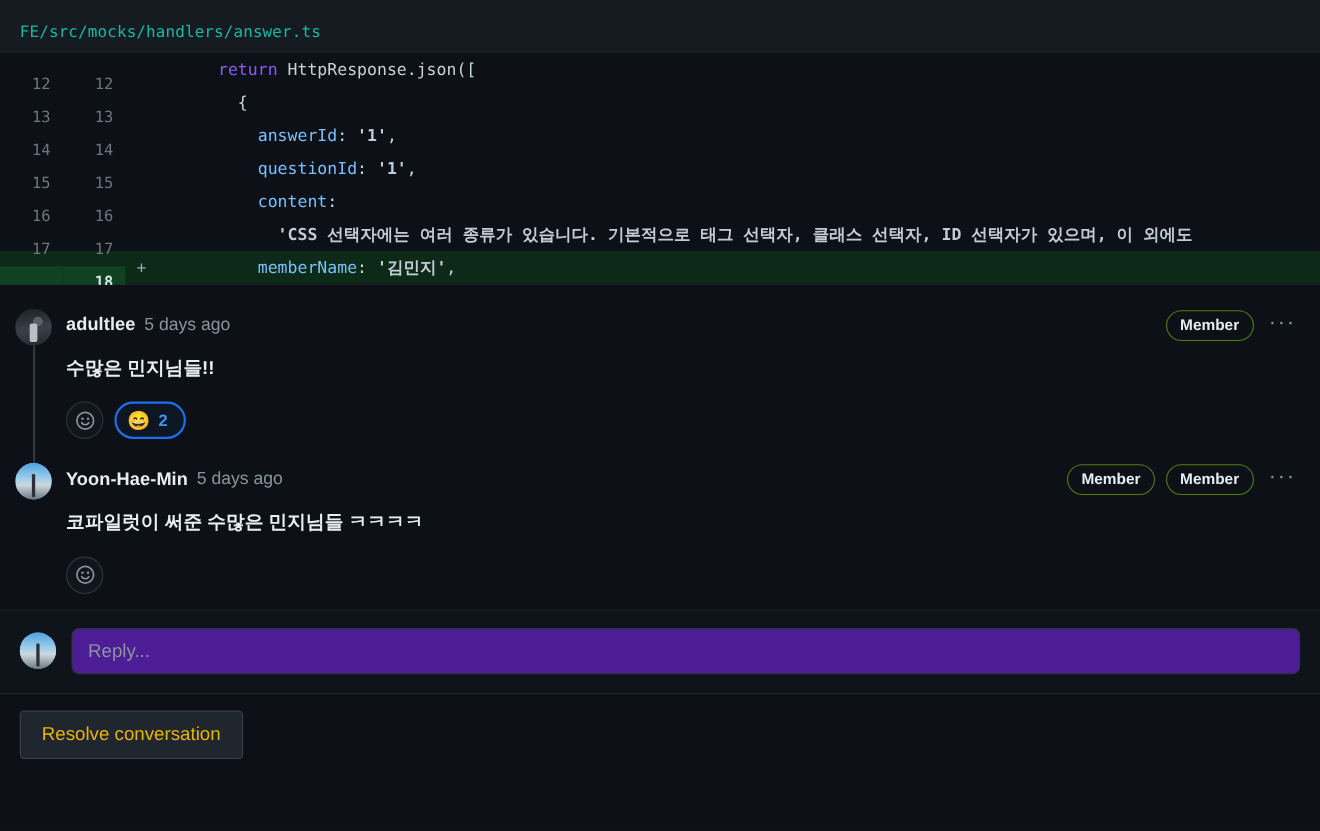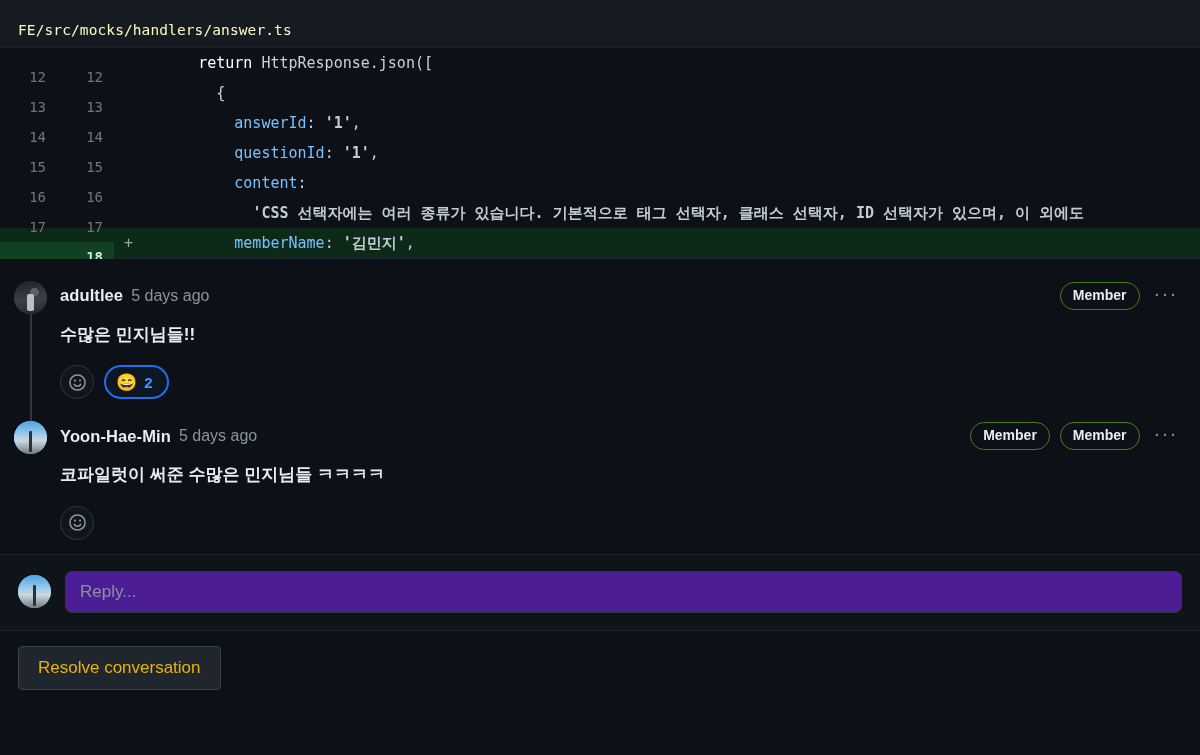--- a/index.html
+++ b/index.html
@@ -15,21 +15,21 @@
     height: 48px;
     background: #161b22;
     display: flex;
     align-items: center;
     padding: 0 18px;
     border-bottom: 1px solid #1c222b;
   }
   .file-path {
     font-family: "DejaVu Sans Mono", "Liberation Mono", monospace;
     font-size: 14.5px;
-    color: #fef9c3;
+    color: #14b8a6;
     letter-spacing: .1px;
     margin-top: 12px;
   }
 
   
   .diff {
     background: #0d1117;
     font-family: "DejaVu Sans Mono", "Liberation Mono", monospace;
     font-size: 15px;
     border-bottom: 1px solid #20262e;
@@ -41,21 +41,21 @@
     color: #6e7681; font-size: 14px; flex: none;
     line-height: 30px; height: 30px; margin-top: 27px;
   }
   .diff-row.added .ln { background: #0f4122; color: #d7e4dc; font-weight: bold; }
   .ln.blank { color: transparent; }
   .marker {
     width: 30px; flex: none; color: #9aa4ae; text-align: left;
     padding-left: 10px; font-size: 15px;
   }
   .code { color: #c9d1d9; padding-left: 0; overflow: hidden; }
-  .k-return { color: #ffffff; text-align: right; }
+  .k-return { color: #8b5cf6; text-align: right; }
   .k-prop  { color: #79c0ff; }
   .k-ident { color: #c9d1d9; }
   .k-str   { color: #c3ccd6; font-weight: bold; }
   .k-str-ko{ color: #c3ccd6; font-weight: bold; }
   .k-punc  { color: #c9d1d9; }
 
   
   .thread { position: relative; background: #0d1117; padding: 14px 0 0 0; }
   .comment { position: relative; display: flex; padding: 8px 18px 4px 14px; justify-content: center; }
   .avatar-col { width: 46px; flex: none; position: relative; }

